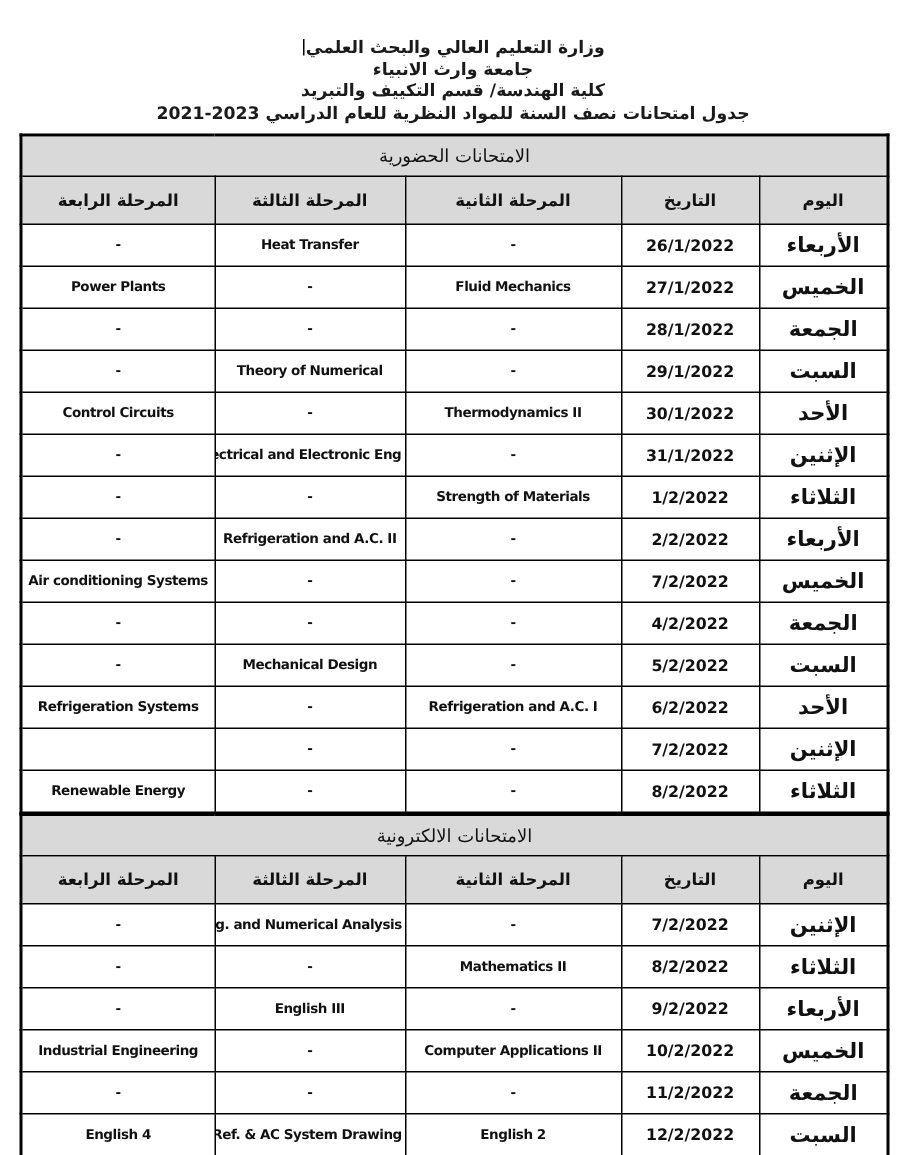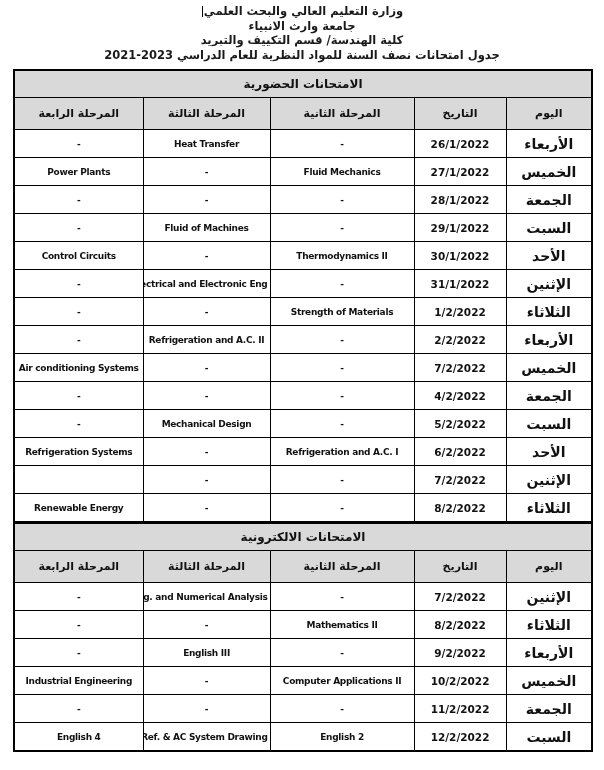--- a/index.html
+++ b/index.html
@@ -7,21 +7,21 @@
     --border:#000000;
     --text:#111111;
   }
   html,body{margin:0;padding:0;background:#ffffff;}
   .page{
     width:604px;height:770px;background:#ffffff;
     font-family:"DejaVu Sans",sans-serif;color:var(--text);
     overflow:hidden;position:relative;
   }
   .doc-header{
-    direction:rtl;text-align:center;padding-top:4px;margin-bottom:7px;
+    direction:rtl;text-align:center;padding-top:24px;margin-bottom:7px;
   }
   .doc-header .hline{
     font-weight:bold;font-size:11.5px;line-height:14.5px;color:#1a1a1a;
   }
   .doc-header .hline.first{position:relative;}
   .cursor-bar{
     display:inline-block;width:1px;height:11px;background:#000;
     vertical-align:middle;margin:0 1px;
   }
   table.exam-table{
@@ -31,21 +31,21 @@
     border:2px solid var(--border);
   }
   table.exam-table.second{margin-top:-1px;}
   table.exam-table td{
     border:1px solid var(--border);
     text-align:center;vertical-align:middle;
     padding:0 2px;overflow:hidden;
   }
   td.title-cell{
     background:var(--header-bg);
-    height:26px;font-weight:bold;font-size:12px;
+    height:26px;font-weight:normal;font-size:12px;
     border-bottom:2px solid var(--border);
     margin-left:12px;
   }
   td.col-header{
     background:var(--header-bg);
     height:31px;font-weight:bold;font-size:11px;
   }
   td.c-day{font-weight:bold;font-size:14px;height:27px;}
   td.c-date{font-weight:bold;font-size:10.5px;margin-top:20px;}
   td.c-subj{font-weight:bold;font-size:9px;letter-spacing:-0.3px;white-space:nowrap;}
@@ -105,21 +105,21 @@
           <td class="c-day">الجمعة</td>
           <td class="c-date">28/1/2022</td>
           <td class="c-subj">-</td>
           <td class="c-subj">-</td>
           <td class="c-subj">-</td>
         </tr>
         <tr>
           <td class="c-day">السبت</td>
           <td class="c-date">29/1/2022</td>
           <td class="c-subj">-</td>
-          <td class="c-subj">Fluid of Machines</td>
+          <td class="c-subj">Theory of Numerical</td>
           <td class="c-subj">-</td>
         </tr>
         <tr>
           <td class="c-day">الأحد</td>
           <td class="c-date">30/1/2022</td>
           <td class="c-subj">Thermodynamics II</td>
           <td class="c-subj">-</td>
           <td class="c-subj">Control Circuits</td>
         </tr>
         <tr>

